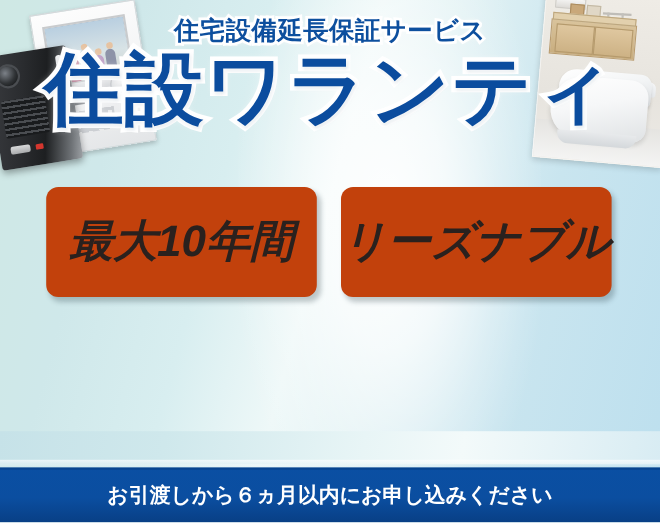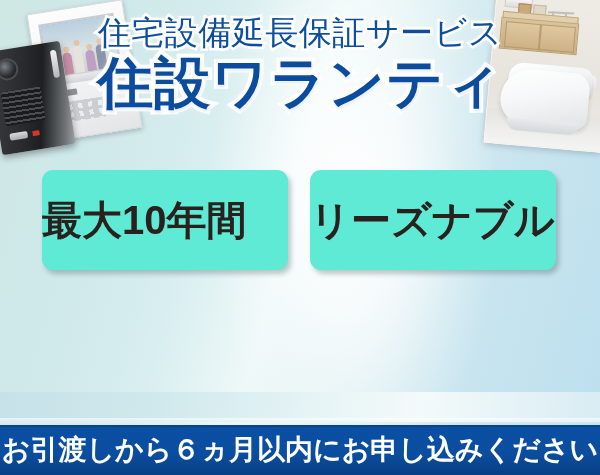--- a/index.html
+++ b/index.html
@@ -235,34 +235,34 @@
 
   
   .headline-wrap {
     position: absolute;
     left: 0; right: 0;
     top: 16px;
     text-align: center;
     z-index: 5;
   }
   .subtitle {
-    font-size: 33px;
+    font-size: 23px;
     line-height: 1;
-    font-weight: normal;
+    font-weight: bold;
     color: #0d4f9e;
     letter-spacing: 0.5px;
     -webkit-text-stroke: 5px #ffffff;
     paint-order: stroke fill;
     text-shadow:
       0 0 3px #fff, 0 0 5px #fff, 0 0 7px rgba(255,255,255,0.85);
     margin: 0;
     white-space: nowrap;
   }
   .title {
-    font-size: 56px;
+    font-size: 72px;
     line-height: 1;
     font-weight: bold;
     color: #0b4c9e;
     letter-spacing: 1px;
     margin: 6px 0 0 0;
     -webkit-text-stroke: 8px #ffffff;
     paint-order: stroke fill;
     text-shadow:
       0 0 4px #fff, 0 0 8px #fff, 1px 2px 3px rgba(120,150,170,0.35);
     white-space: nowrap;
@@ -275,25 +275,27 @@
     top: 170px;
     width: 514px;
     display: grid;
     grid-template-columns: 246px 246px;
     grid-template-rows: 100px 100px;
     column-gap: 22px;
     row-gap: 20px;
     z-index: 4;
   }
   .feature-box {
-    background: #5eead4;
+    background: #c2410c;
     border-radius: 11px;
     box-shadow: 3px 4px 5px rgba(40,60,70,0.28);
     display: flex;
     align-items: center;
+    justify-content: center;
+    font-style: italic;
   }
   .feature-label {
     font-size: 40px;
     font-weight: bold;
     color: #2a211e;
     letter-spacing: 0px;
     white-space: nowrap;
     line-height: 1;
   }
 
@@ -306,21 +308,21 @@
     background: linear-gradient(to bottom, #0a4fa3 0%, #0b4ea0 55%, #083f85 100%);
     display: flex;
     align-items: center;
     justify-content: center;
   }
   .bottom-banner .line-top {
     position:absolute; left:0; right:0; top:0; height:2px; background:#063b7d; opacity:.55;
   }
   .banner-text {
     color: #ffffff;
-    font-size: 28px;
+    font-size: 19px;
     font-weight: bold;
     letter-spacing: 0px;
     white-space: nowrap;
     line-height: 1;
   }
 </style>
 </head>
 <body>
 
 <div id="banner">

